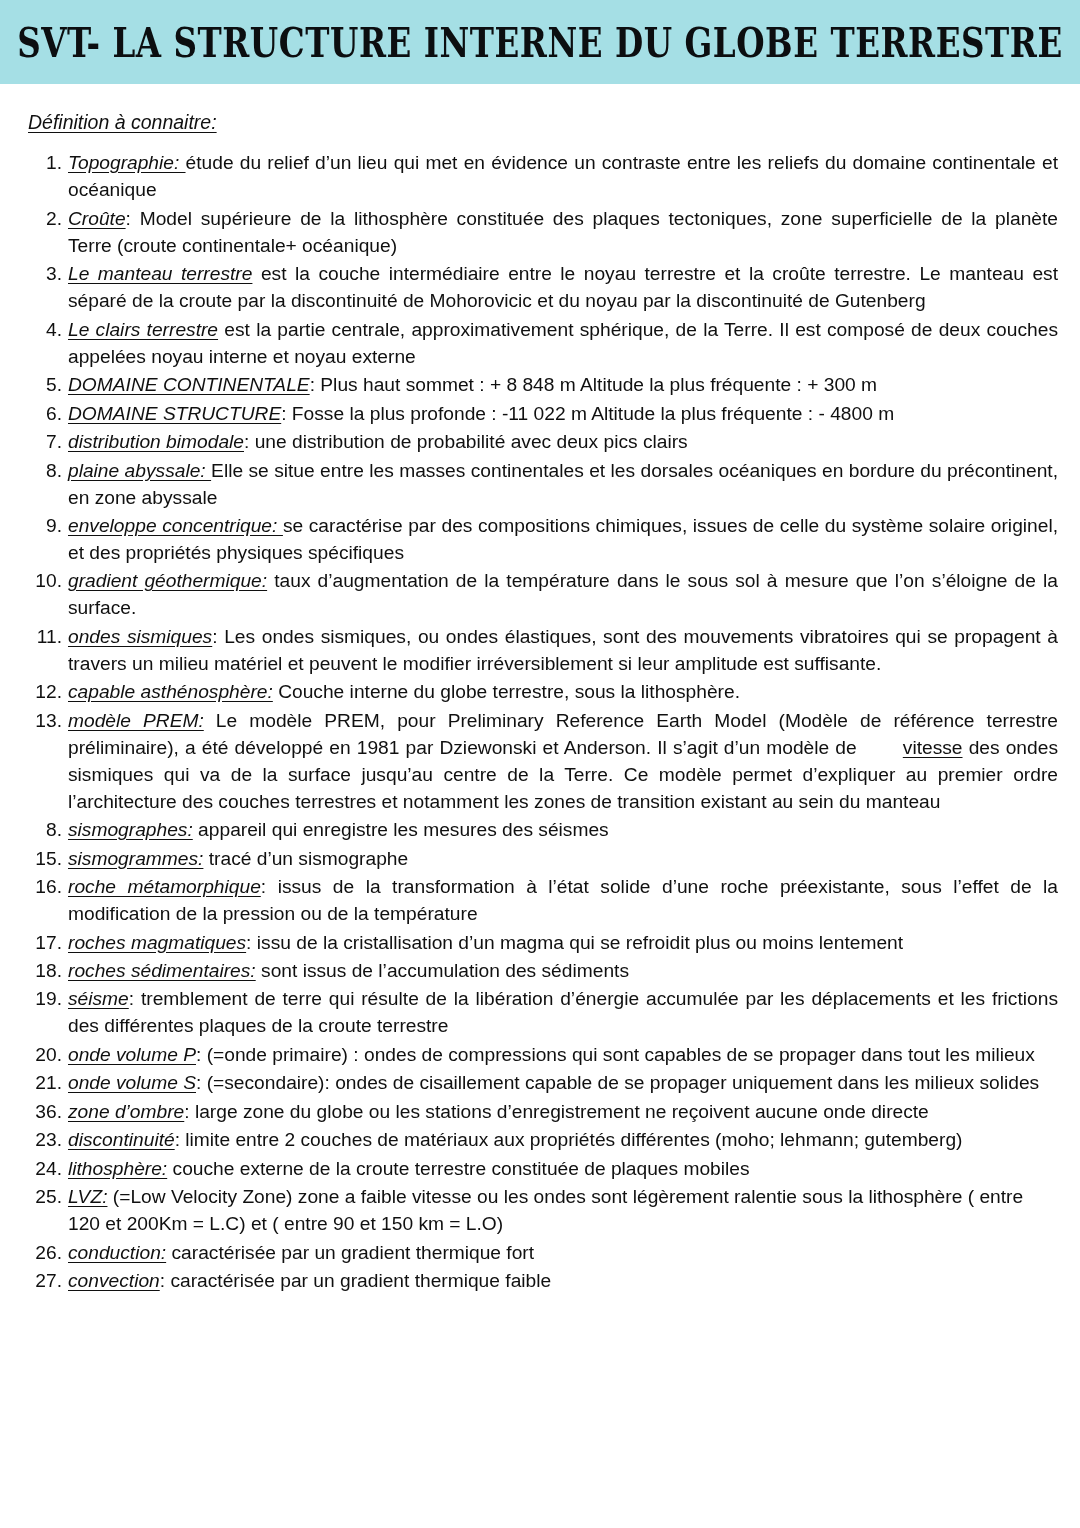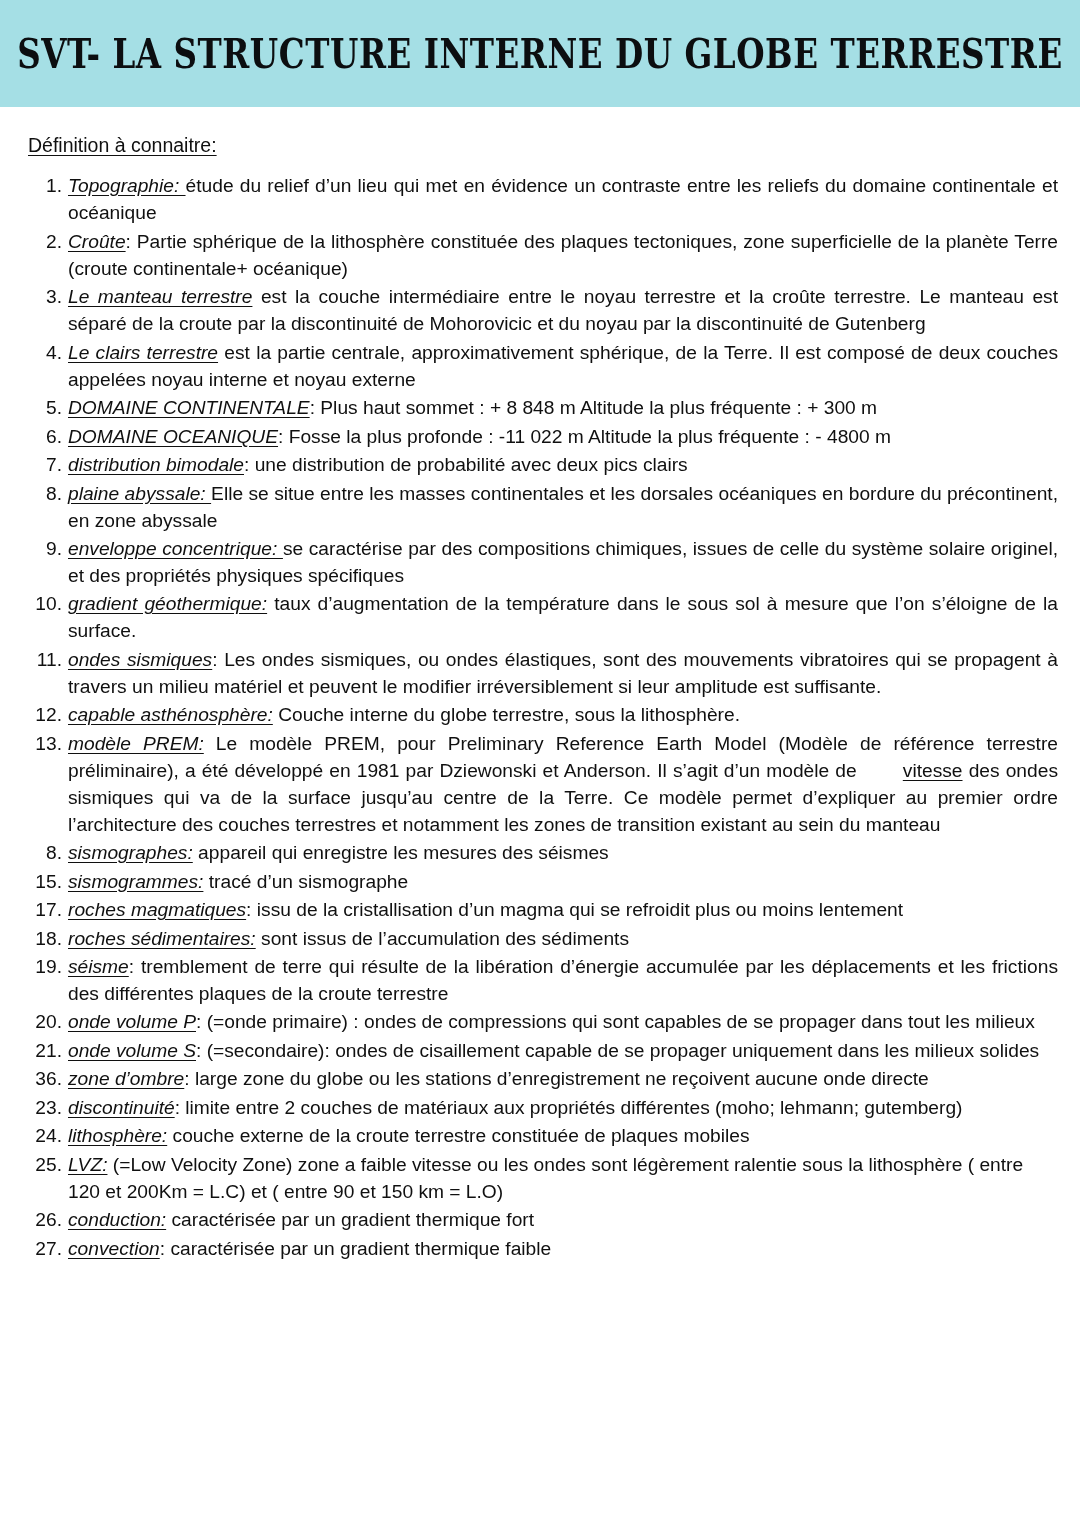--- a/index.html
+++ b/index.html
@@ -11,21 +11,21 @@
     width: 1080px;
     height: 1528px;
     font-family: "Liberation Sans", sans-serif;
     color: #101010;
     overflow: hidden;
   }
 
   
   .banner {
     width: 100%;
-    height: 107px;
+    height: 84px;
     background: #a5dfe5;
     display: flex;
     align-items: center;
     justify-content: center;
     box-sizing: border-box;
   }
   .banner-title {
     font-family: "DejaVu Serif", "Liberation Serif", serif;
     font-weight: bold;
     font-size: 37px;
@@ -42,20 +42,21 @@
   .page {
     padding: 0 22px 0 24px;
     box-sizing: border-box;
   }
 
   .section-heading {
     margin: 27px 0 0 4px;
     font-size: 19.5px;
     line-height: 1.2;
     display: inline-block;
+    font-style: italic;
   }
   .section-heading .u {
     text-decoration: underline;
     text-underline-offset: 2.5px;
   }
 
   
   ol.defs {
     list-style: none;
     margin: 16px 0 0 0;
@@ -103,34 +104,35 @@
 </div>
 
 <div class="page">
 
   <div class="section-heading">
     <span class="u">Définition à connaitre:</span>
   </div>
 
   <ol class="defs">
       <li><span class="num">1.</span><span class="term">Topographie: </span><span class="body-text">étude du relief d’un lieu qui met en évidence un contraste entre les reliefs du domaine continentale et océanique</span></li>
-      <li><span class="num">2.</span><span class="term">Croûte</span><span class="body-text">: Partie sphérique de la lithosphère constituée des plaques tectoniques, zone superficielle de la planète Terre (croute continentale+ océanique)</span></li>
+      <li><span class="num">2.</span><span class="term">Croûte</span><span class="body-text">: Model supérieure de la lithosphère constituée des plaques tectoniques, zone superficielle de la planète Terre (croute continentale+ océanique)</span></li>
       <li><span class="num">3.</span><span class="term">Le manteau terrestre</span><span class="body-text"> est la couche intermédiaire  entre le noyau terrestre et la croûte terrestre. Le manteau est séparé de la croute par la discontinuité de Mohorovicic et du noyau par la discontinuité de Gutenberg</span></li>
       <li><span class="num">4.</span><span class="term">Le clairs terrestre</span><span class="body-text"> est la partie centrale, approximativement  sphérique, de la Terre. Il est composé de deux couches appelées noyau interne et noyau externe</span></li>
       <li class="narrow"><span class="num">5.</span><span class="term">DOMAINE CONTINENTALE</span><span class="body-text">: Plus haut sommet : + 8 848 m Altitude la plus fréquente : + 300 m</span></li>
-      <li class="narrow"><span class="num">6.</span><span class="term">DOMAINE OCEANIQUE</span><span class="body-text">: Fosse la plus profonde : -11 022 m Altitude la plus fréquente : - 4800 m</span></li>
+      <li class="narrow"><span class="num">6.</span><span class="term">DOMAINE STRUCTURE</span><span class="body-text">: Fosse la plus profonde : -11 022 m Altitude la plus fréquente : - 4800 m</span></li>
       <li class="narrow"><span class="num">7.</span><span class="term">distribution bimodale</span><span class="body-text">: une distribution de probabilité avec deux pics clairs</span></li>
       <li><span class="num">8.</span><span class="term">plaine abyssale: </span><span class="body-text">Elle se situe entre les masses continentales et les dorsales océaniques en bordure du précontinent, en zone abyssale</span></li>
       <li><span class="num">9.</span><span class="term">enveloppe concentrique: </span><span class="body-text"> se caractérise par des compositions chimiques, issues de celle du système solaire originel, et des propriétés physiques spécifiques</span></li>
       <li><span class="num">10.</span><span class="term">gradient géothermique:</span><span class="body-text"> taux d’augmentation de la température  dans le sous sol à mesure que l’on s’éloigne  de la surface.</span></li>
       <li><span class="num">11.</span><span class="term">ondes sismiques</span><span class="body-text">: Les ondes sismiques, ou ondes élastiques, sont des mouvements vibratoires qui se propagent à travers un milieu matériel et peuvent le modifier irréversiblement si leur amplitude est suffisante.</span></li>
       <li class="narrow"><span class="num">12.</span><span class="term">capable asthénosphère:</span><span class="body-text"> Couche interne du globe terrestre, sous la lithosphère.</span></li>
       <li><span class="num">13.</span><span class="term">modèle PREM:</span><span class="body-text"> Le modèle PREM, pour Preliminary Reference Earth Model (Modèle de référence terrestre préliminaire), a été développé en 1981 par Dziewonski et Anderson. Il s’agit d’un modèle de </span><span class="inline-u">vitesse</span><span class="body-text"> des ondes sismiques qui va de la surface jusqu’au centre de la Terre. Ce modèle permet d’expliquer au premier ordre l’architecture des couches terrestres et notamment les zones de transition existant au sein du manteau</span></li>
       <li class="narrow"><span class="num">8.</span><span class="term">sismographes:</span><span class="body-text"> appareil qui enregistre les mesures des séismes</span></li>
       <li class="narrow"><span class="num">15.</span><span class="term">sismogrammes:</span><span class="body-text"> tracé d’un sismographe</span></li>
+      <li><span class="num">16.</span><span class="term">roche métamorphique</span><span class="body-text">: issus de la transformation à l’état solide d’une roche préexistante, sous l’effet de la modification de la pression ou de la température</span></li>
       <li class="narrow"><span class="num">17.</span><span class="term">roches magmatiques</span><span class="body-text">: issu de la cristallisation d’un magma qui se refroidit plus ou moins lentement</span></li>
       <li class="narrow"><span class="num">18.</span><span class="term">roches sédimentaires:</span><span class="body-text"> sont issus de l’accumulation des sédiments</span></li>
       <li><span class="num">19.</span><span class="term">séisme</span><span class="body-text">: tremblement de terre qui résulte de la libération d’énergie accumulée par les déplacements et les frictions des différentes plaques de la croute terrestre</span></li>
       <li><span class="num">20.</span><span class="term">onde volume P</span><span class="body-text">: (=onde primaire) : ondes de compressions qui sont capables de se propager dans tout les milieux</span></li>
       <li><span class="num">21.</span><span class="term">onde volume S</span><span class="body-text">: (=secondaire): ondes de cisaillement capable de se propager uniquement dans les milieux solides</span></li>
       <li class="narrow"><span class="num">36.</span><span class="term">zone d’ombre</span><span class="body-text">: large zone du globe ou les stations d’enregistrement ne reçoivent aucune onde directe</span></li>
       <li><span class="num">23.</span><span class="term"> discontinuité</span><span class="body-text">: limite entre 2 couches de matériaux aux propriétés différentes (moho; lehmann; gutemberg)</span></li>
       <li class="narrow"><span class="num">24.</span><span class="term">lithosphère:</span><span class="body-text"> couche externe de la croute terrestre constituée de plaques mobiles</span></li>
       <li class="narrow"><span class="num">25.</span><span class="term">LVZ:</span><span class="body-text"> (=Low Velocity Zone) zone a faible vitesse ou les ondes sont légèrement ralentie sous la lithosphère  ( entre 120 et 200Km = L.C) et ( entre 90 et 150 km = L.O)</span></li>
       <li class="narrow"><span class="num">26.</span><span class="term">conduction:</span><span class="body-text"> caractérisée par un gradient thermique fort</span></li>

